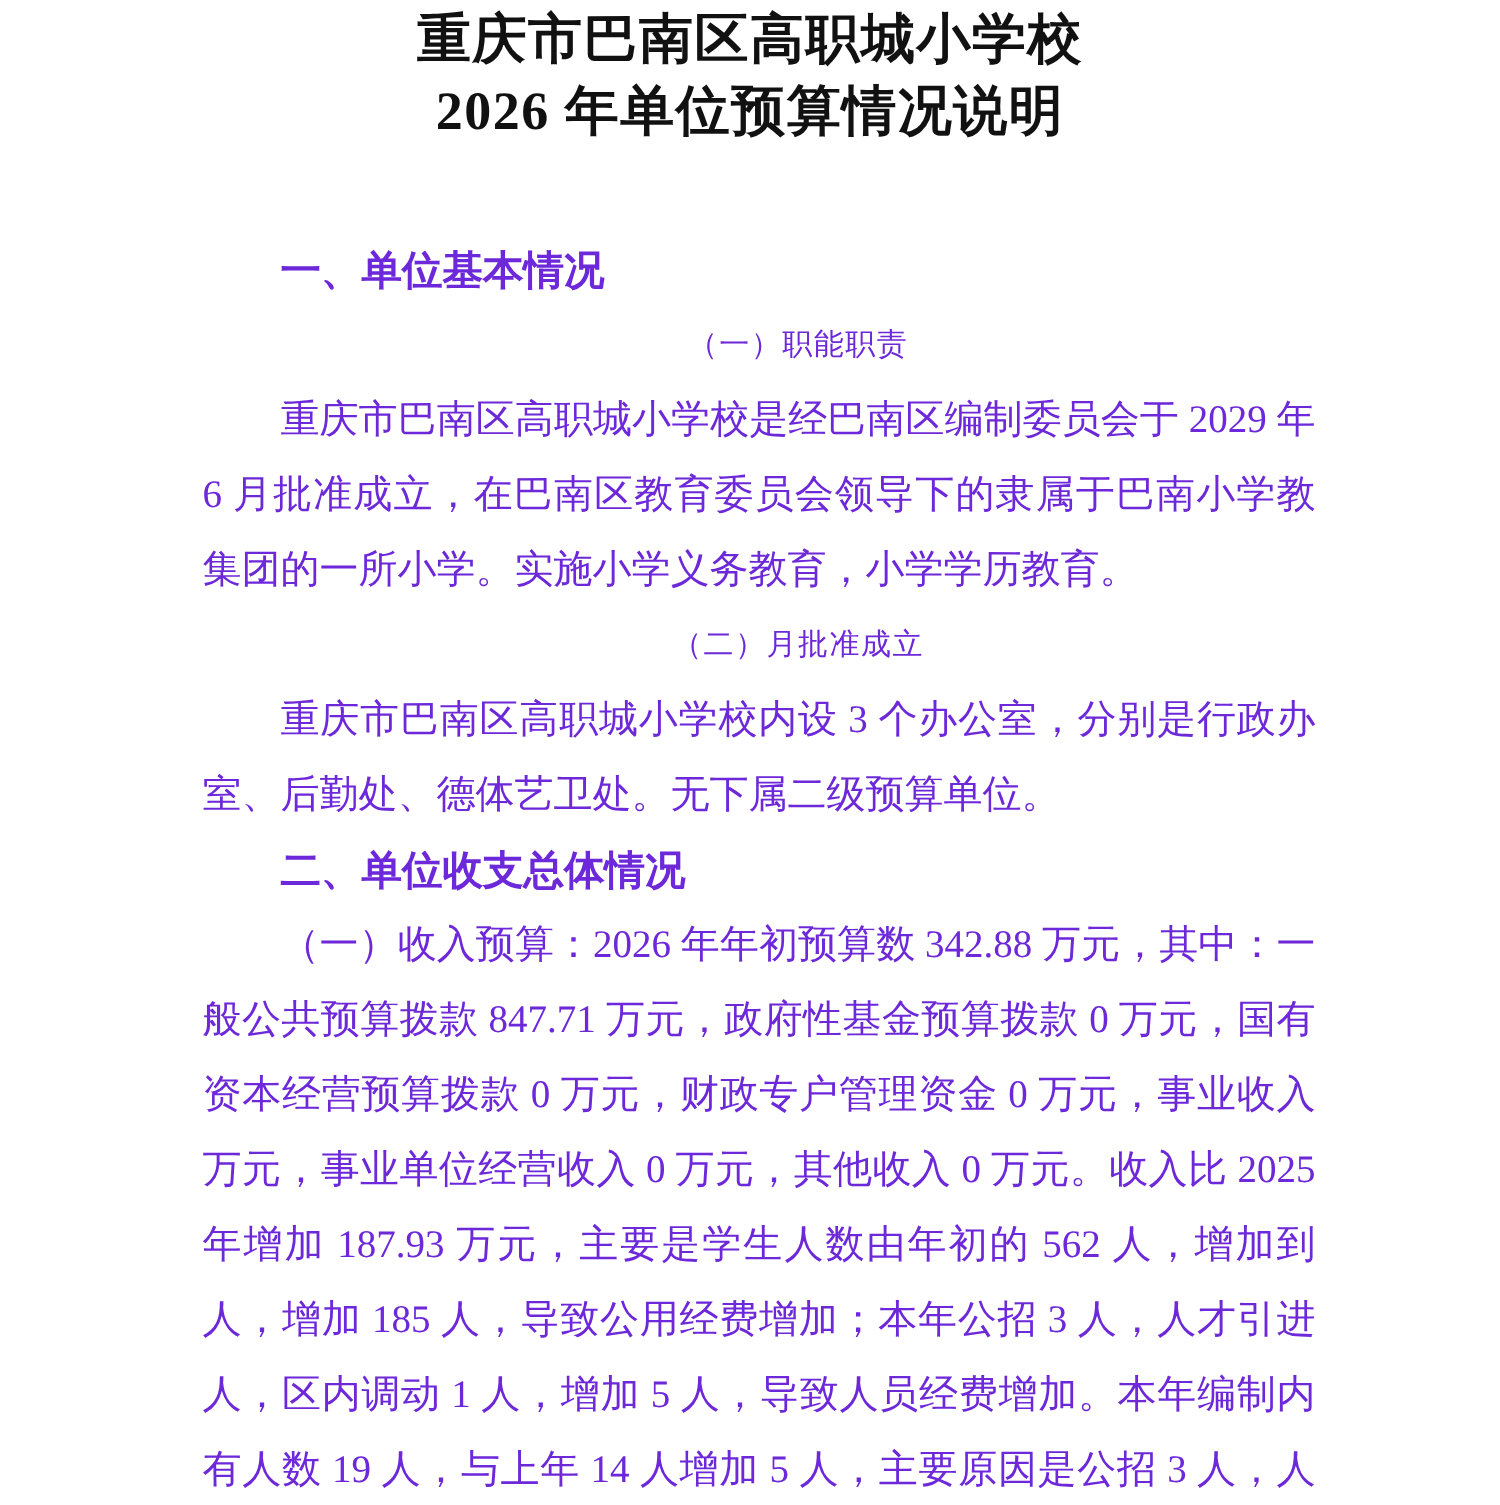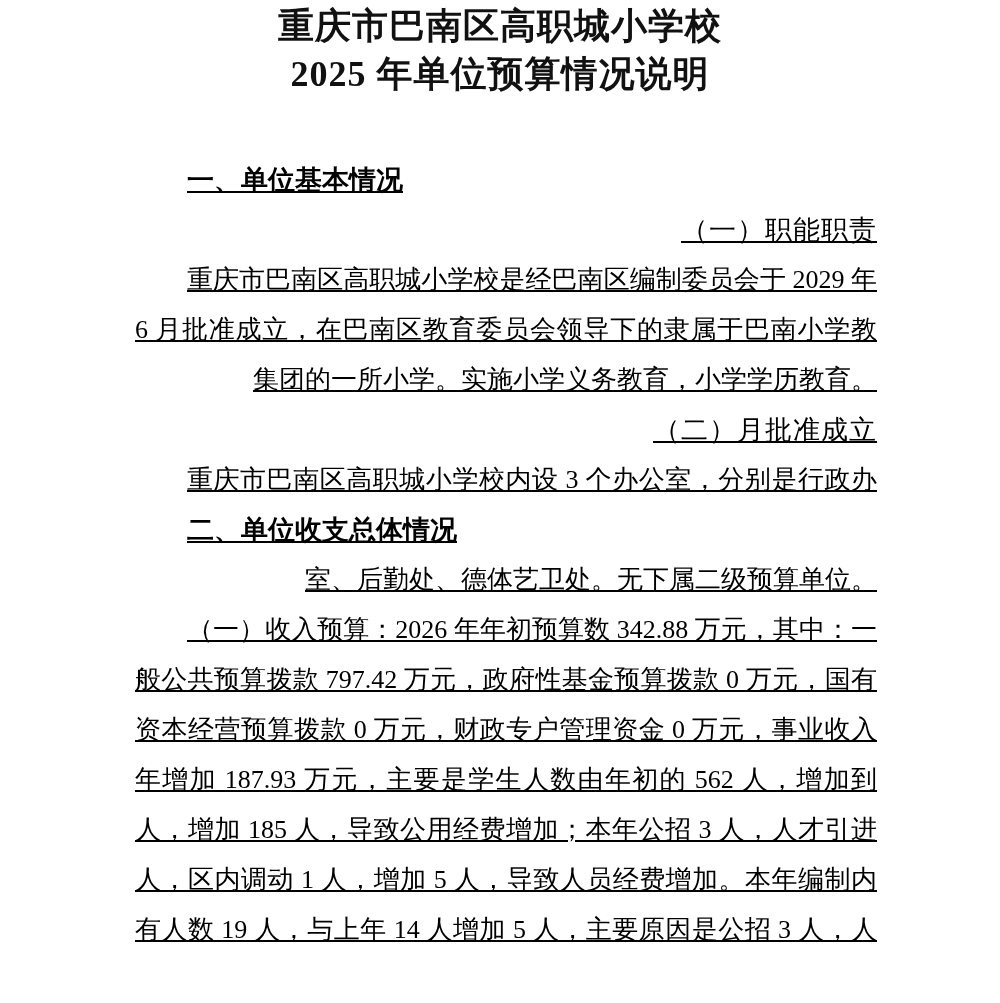--- a/index.html
+++ b/index.html
@@ -35,73 +35,73 @@
     top: 155px;
     left: 135px;
     width: 742px;
   }
   .line {
     height: 50px;
     line-height: 50px;
     overflow: hidden;
     font-family: "Liberation Serif", serif;
     font-size: 26px;
-    color: #000000;
-    text-decoration: underline;
+    color: #6d28d9;
   }
   
   .line.h {
     font-family: "Liberation Sans", sans-serif;
     font-weight: bold;
     font-size: 27px;
     padding-left: 52px;
     text-align: left;
   }
   
   .line.s {
-    font-size: 27px;
+    font-size: 20px;
     padding-left: 52px;
-    text-align: right;
+    text-align: center;
     letter-spacing: 1px;
   }
   
   .line.j {
     text-align: justify;
     text-align-last: justify;
   }
   
   .line.e {
-    text-align: right;
+    text-align: left;
   }
   .line.indent {
     padding-left: 52px;
   }
 </style>
 </head>
 <body>
 
 <div class="page">
 
   <div class="title-block">
     <div class="title-line">重庆市巴南区高职城小学校</div>
-    <div class="title-line">2025 年单位预算情况说明</div>
+    <div class="title-line">2026 年单位预算情况说明</div>
   </div>
 
   <div class="body-block">
     <div class="line h">一、单位基本情况</div>
     <div class="line s">（一）职能职责</div>
     <div class="line j indent">重庆市巴南区高职城小学校是经巴南区编制委员会于 2029 年</div>
     <div class="line j">6 月批准成立，在巴南区教育委员会领导下的隶属于巴南小学教育</div>
     <div class="line e">集团的一所小学。实施小学义务教育，小学学历教育。</div>
     <div class="line s">（二）月批准成立</div>
     <div class="line j indent">重庆市巴南区高职城小学校内设 3 个办公室，分别是行政办公</div>
+    <div class="line e">室、后勤处、德体艺卫处。无下属二级预算单位。</div>
     <div class="line h">二、单位收支总体情况</div>
-    <div class="line e">室、后勤处、德体艺卫处。无下属二级预算单位。</div>
     <div class="line j indent">（一）收入预算：2026 年年初预算数 342.88 万元，其中：一</div>
-    <div class="line j">般公共预算拨款 797.42 万元，政府性基金预算拨款 0 万元，国有</div>
+    <div class="line j">般公共预算拨款 847.71 万元，政府性基金预算拨款 0 万元，国有</div>
     <div class="line j">资本经营预算拨款 0 万元，财政专户管理资金 0 万元，事业收入 0</div>
+    <div class="line j">万元，事业单位经营收入 0 万元，其他收入 0 万元。收入比 2025</div>
     <div class="line j">年增加 187.93 万元，主要是学生人数由年初的 562 人，增加到 747</div>
     <div class="line j">人，增加 185 人，导致公用经费增加；本年公招 3 人，人才引进 1</div>
     <div class="line j">人，区内调动 1 人，增加 5 人，导致人员经费增加。本年编制内实</div>
     <div class="line j">有人数 19 人，与上年 14 人增加 5 人，主要原因是公招 3 人，人才</div>
   </div>
 
 </div>
 
 </body></html>

